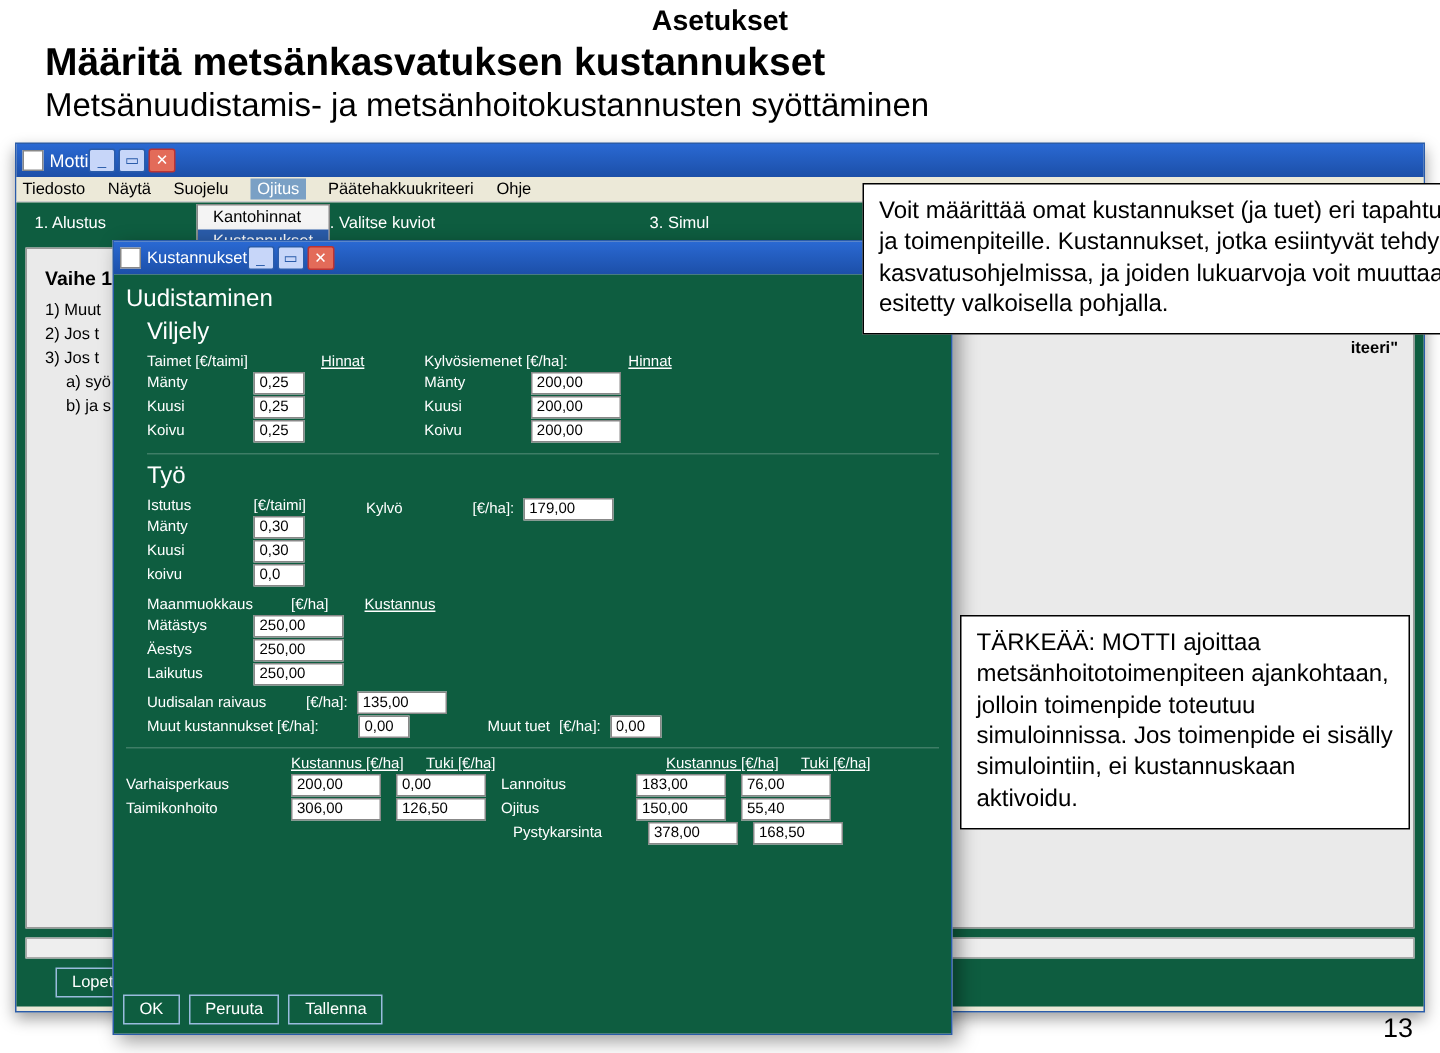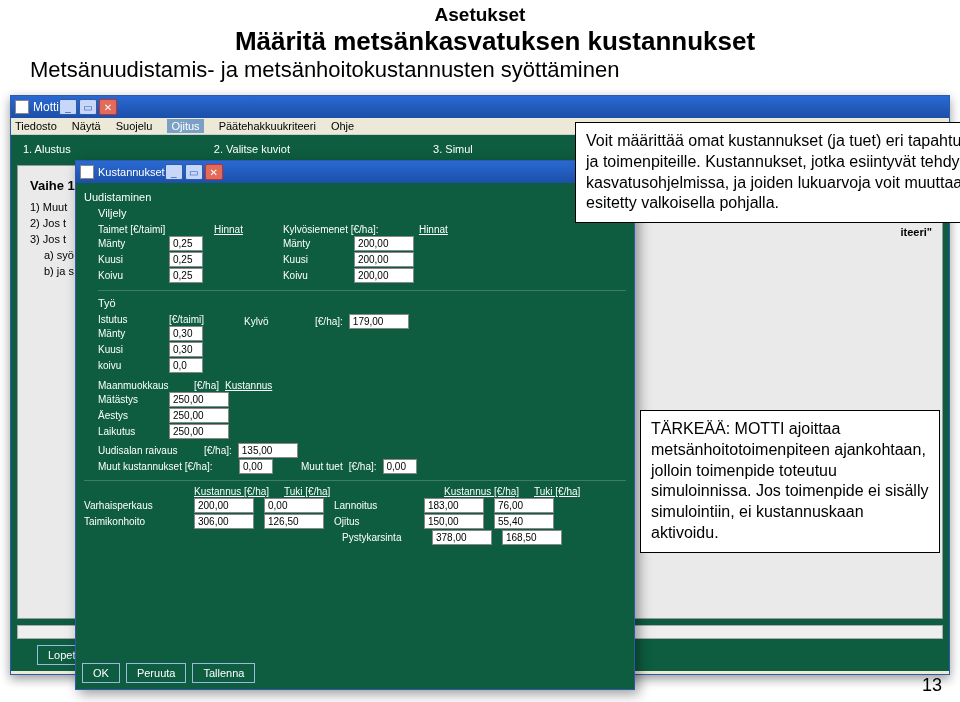--- a/index.html
+++ b/index.html
@@ -11,21 +11,21 @@
     position: relative;
     overflow: hidden;
   }
   .slide-title {
     text-align: center;
     font-size: 19px;
     font-weight: bold;
     padding: 4px 0 0 0;
   }
   .slide-sub1 {
-    text-align: center;
+    text-align: left;
     font-size: 26px;
     font-weight: bold;
     padding-left: 30px;
   }
   .slide-sub2 {
     text-align: left;
     font-size: 22px;
     padding-left: 30px;
     margin-bottom: 4px;
   }
@@ -146,21 +146,21 @@
   }
   .subdialog .titlebar { font-size: 11px; }
   .dlgbody {
     background: #0e5d40;
     color: #fff;
     font-size: 10px;
     height: calc(100% - 22px);
     padding: 6px 8px;
     position: relative;
   }
-  .section-lbl { font-size: 11px; margin: 2px 0 4px 0; }
+  .section-lbl { font-size: 16px; margin: 2px 0 4px 0; }
   .row { display: flex; align-items: center; margin: 1px 0; gap: 6px; }
   .col-label { width: 110px; display:inline-block; }
   .cell-label { width: 65px; display:inline-block; }
   .inp {
     background: #fff; color:#000;
     border: 1px solid #888;
     font-size: 10px;
     padding: 1px 3px;
     height: 15px;
   }
@@ -225,20 +225,24 @@
       <span class="win-btn close">✕</span>
     </div>
   </div>
   <div class="menubar">
     <span>Tiedosto</span>
     <span>Näytä</span>
     <span>Suojelu</span>
     <span class="hl">Ojitus</span>
     <span>Päätehakkuukriteeri</span>
     <span>Ohje</span>
+    <div class="dropdown">
+      <div>Kantohinnat</div>
+      <div class="sel">Kustannukset</div>
+    </div>
   </div>
   <div class="app-body">
     <div class="step-row">
       <span>1. Alustus</span>
       <span>2. Valitse kuviot</span>
       <span>3. Simul</span>
     </div>
     <div class="white-panel">
       <div class="hdr">Vaihe 1</div>
       <div class="line">1) Muut</div>
@@ -339,21 +343,21 @@
               <span class="cell-label">Kylvö</span>
               <span>[€/ha]:</span>
               <input class="inp md" value="179,00" style="">
             </div>
           </div>
         </div>
 
         <div class="row" style="margin-top:6px">
           <span style="width:90px">Maanmuokkaus</span>
           <span>[€/ha]</span>
-          <span class="tbl-hdr" style="margin-left:0">Kustannus</span>
+          <span class="tbl-hdr" style="margin-left:18px">Kustannus</span>
         </div>
         <div class="row">
             <span class="cell-label">Mätästys</span>
             <input class="inp md" value="250,00" style="">
           </div>
         <div class="row">
             <span class="cell-label">Äestys</span>
             <input class="inp md" value="250,00" style="">
           </div>
         <div class="row">
@@ -362,21 +366,21 @@
           </div>
 
         <div class="row" style="margin-top:4px">
           <span style="width:100px">Uudisalan raivaus</span>
           <span>[€/ha]:</span>
           <input class="inp md" value="135,00" style="">
         </div>
         <div class="row">
           <span style="width:135px">Muut kustannukset [€/ha]:</span>
           <input class="inp sm" value="0,00" style="">
-          <span style="margin-left:22px">Muut tuet</span>
+          <span style="margin-left:46px">Muut tuet</span>
           <span>[€/ha]:</span>
           <input class="inp sm" value="0,00" style="">
         </div>
       </div>
     </div>
 
     <div class="group bottom-grid">
       <div class="row">
         <span style="width:100px"></span>
         <span class="tbl-hdr" style="width:80px">Kustannus [€/ha]</span>

